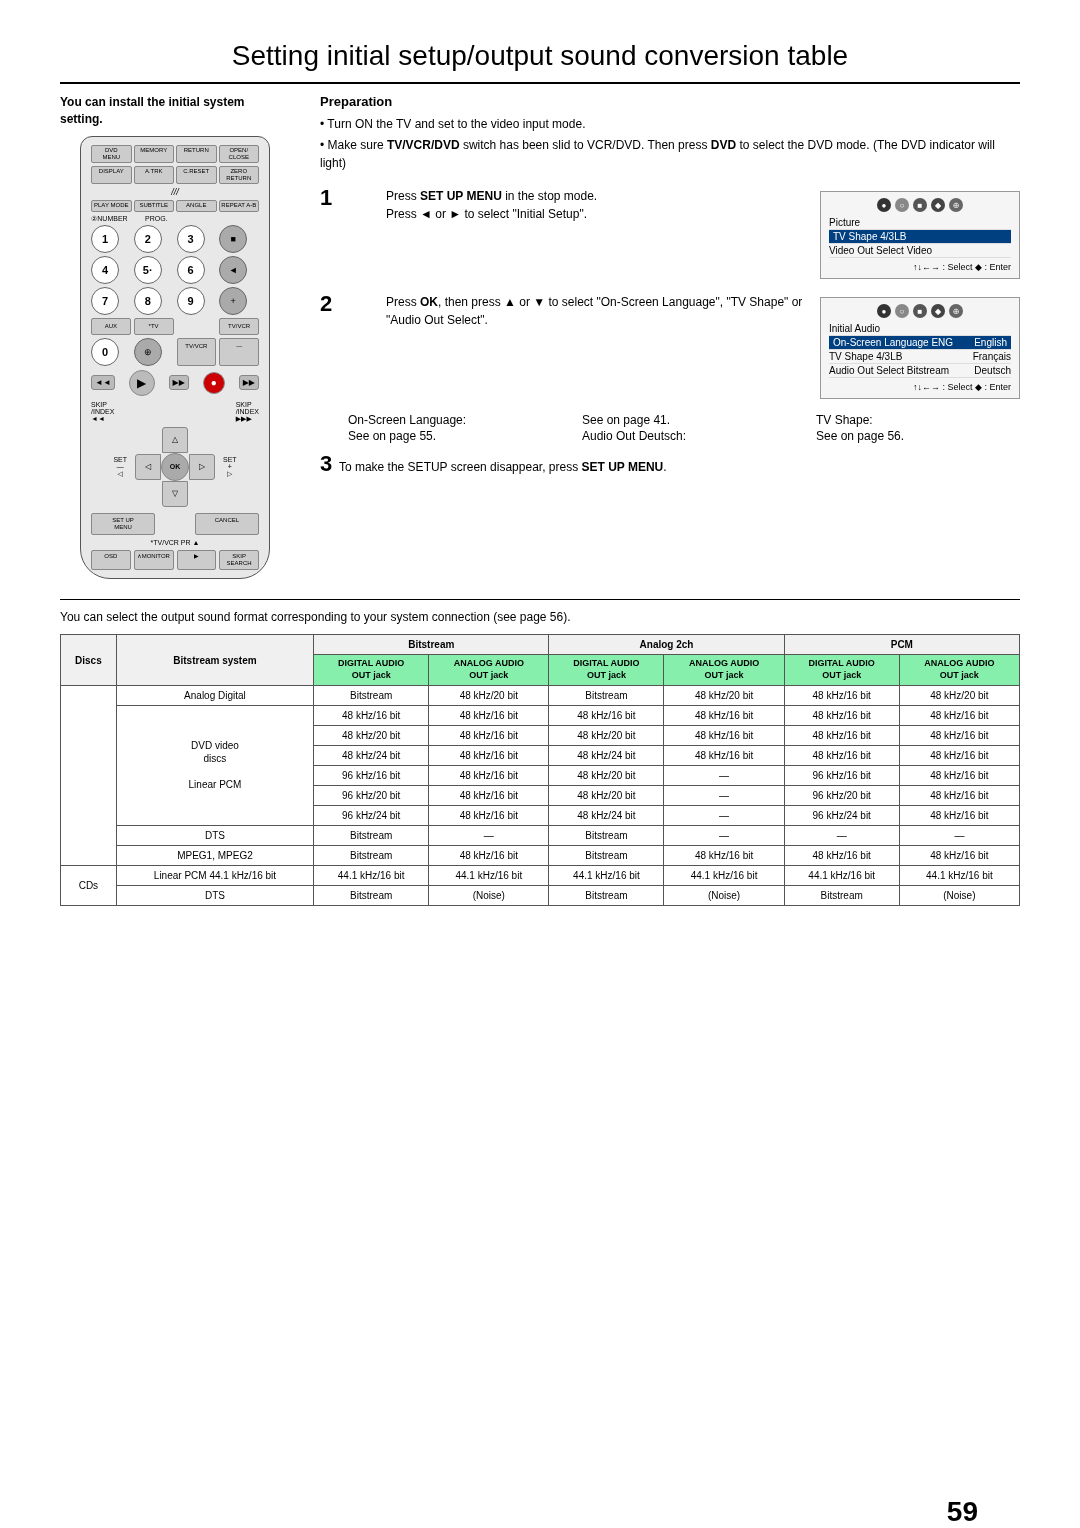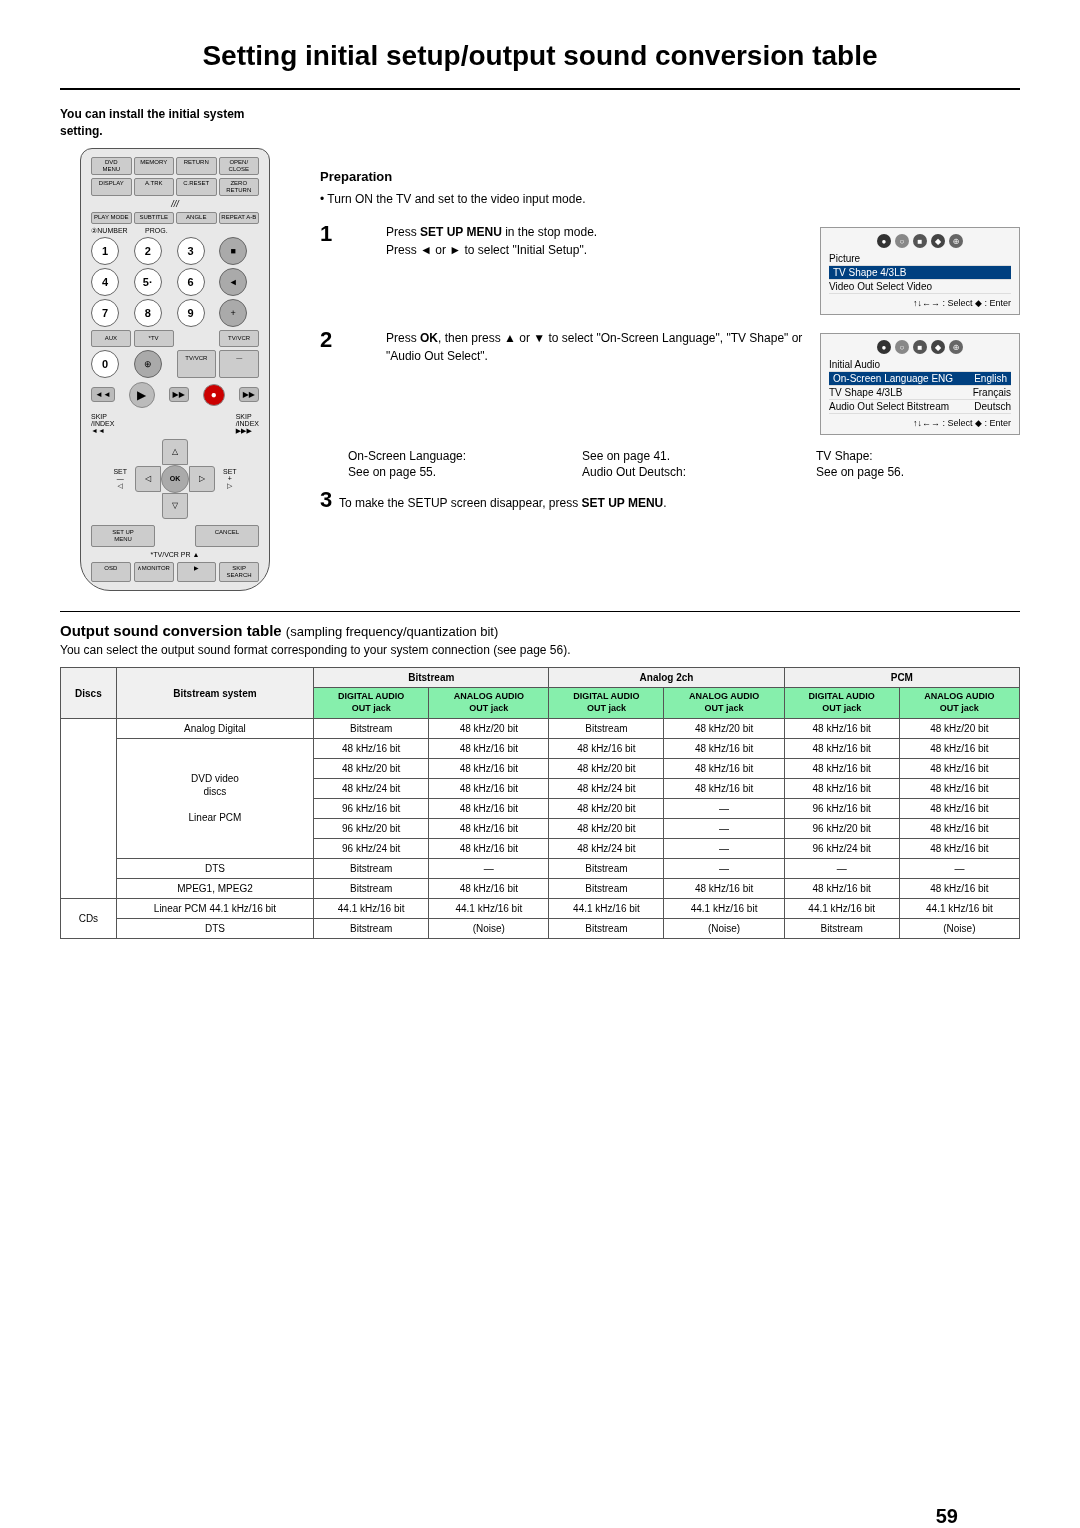--- a/index.html
+++ b/index.html
@@ -8,32 +8,31 @@
       min-height: 1528px;
       background: #ffffff;
       font-family: Arial, Helvetica, sans-serif;
       font-size: 13px;
       color: #000;
       padding: 40px 60px;
     }
 
     h1 {
       font-size: 28px;
-      font-weight: bold;
+      font-weight: normal;
       text-align: center;
-      margin-bottom: 16px;
+      margin-bottom: 10px;
       border-bottom: 2px solid #000;
-      padding-bottom: 16px;
+      padding-bottom: 10px;
     }
 
     .main-layout {
       display: flex;
       gap: 30px;
       margin-bottom: 20px;
-      align-items: center;
     }
 
     .left-col {
       width: 230px;
       flex-shrink: 0;
     }
 
     .right-col {
       flex: 1;
     }
@@ -259,22 +258,22 @@
     }
 
     .th-sub {
       background: #86efac;
       font-size: 9px;
     }
 
     .page-number {
       position: absolute;
       bottom: 40px;
-      right: 62px;
-      font-size: 20px;
+      right: 42px;
+      font-size: 28px;
       font-weight: bold;
     }
 
     .page-wrapper {
       position: relative;
       min-height: 1528px;
     }
     .remote-row-4 {
       display: grid;
       grid-template-columns: repeat(4, 1fr);
@@ -390,20 +389,21 @@
           <div class="remote-tiny" style="flex:1; padding:2px 1px;">SKIP SEARCH</div>
         </div>
       </div>
     </div>
 
     <div class="right-col">
 
       <div class="prep-section">
         <h3>Preparation</h3>
         <p>• <span>Turn ON the TV and set to the video input mode.</span></p>
+        <p>• Make sure <b>TV/VCR/DVD</b> switch has been slid to VCR/DVD. Then press <b>DVD</b> to select the DVD mode. (The DVD indicator will light)</p>
       </div>
 
       <div class="setup-section">
 
         <div class="step">
           <div class="step-number">1</div>
           <div class="step-content">
             <p>Press <b>SET UP MENU</b> in the stop mode.</p>
             <p>Press ◄ or ► to select "Initial Setup".</p>
           </div>
@@ -475,24 +475,20 @@
 
         <div class="step3">
           <span class="step3-num">3</span>
           &nbsp;To make the SETUP screen disappear, press <b>SET UP MENU</b>.
         </div>
       </div>
     </div>
   </div>
 
   <div class="output-section">
-    <h2>
-      <span>Output sound conversion table</span>
-      <span style="font-weight:normal; font-size:13px;">(sampling frequency/quantization bit)</span>
-    </h2>
     <p class="sub-desc">You can select the output sound format corresponding to your system connection (see page 56).</p>
 
     <table>
       <thead>
         <tr>
           <th class="th-main" rowspan="2">Discs</th>
           <th class="th-main" rowspan="2">Bitstream system</th>
           <th class="th-main" colspan="2">Bitstream</th>
           <th class="th-main" colspan="2">Analog 2ch</th>
           <th class="th-main" colspan="2">PCM</th>

